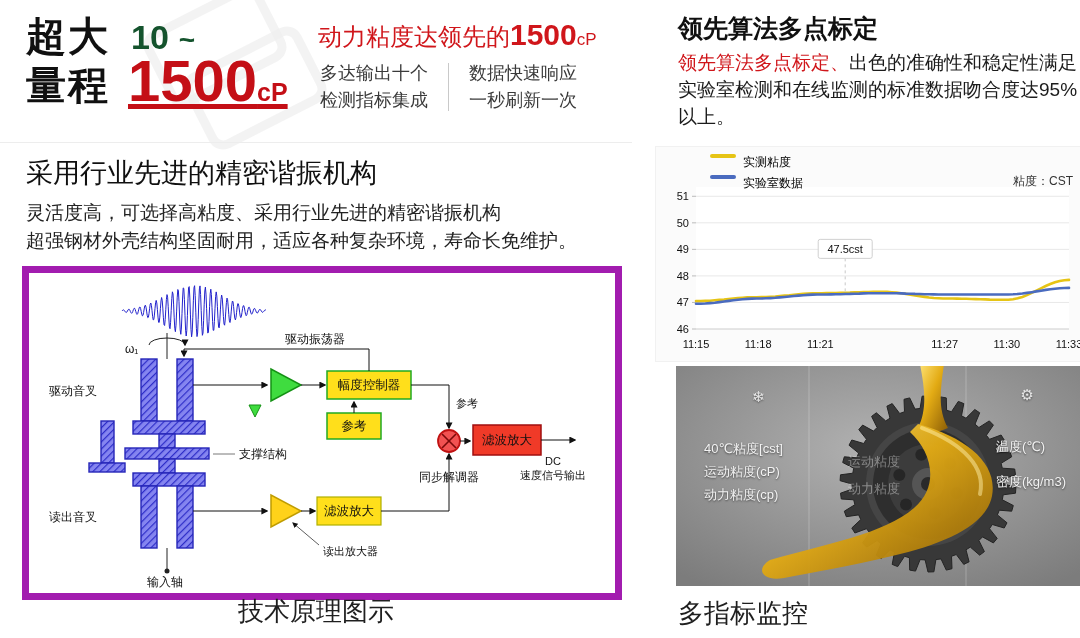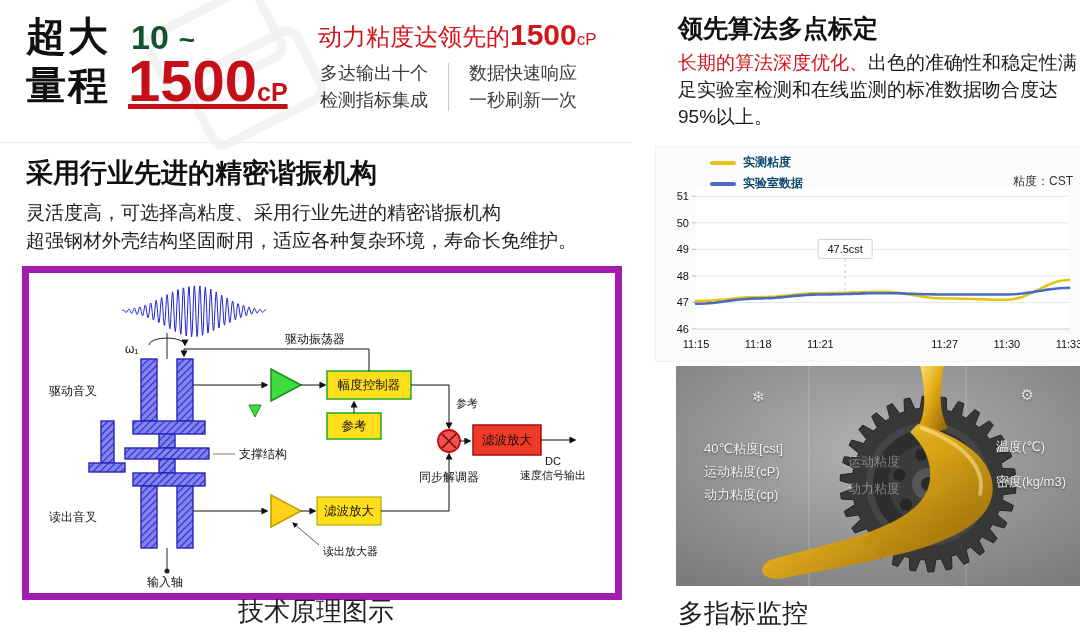--- a/index.html
+++ b/index.html
@@ -19,36 +19,36 @@
   .range-main{position:absolute;left:128px;top:52px;font-size:58px;font-weight:bold;color:#c40f16;line-height:1;z-index:2;text-decoration:underline;}
   .range-main .unit{font-size:25px;font-weight:bold;}
   .headline{position:absolute;left:318px;top:18px;color:#d0161b;font-size:24px;white-space:nowrap;z-index:2;}
   .headline .hl-num{font-size:30px;font-weight:bold;}
   .headline .hl-unit{font-size:17px;}
   .features{position:absolute;left:320px;top:60px;display:flex;align-items:center;gap:20px;z-index:2;}
   .feature{font-size:18px;color:#3a3a3a;line-height:1.5;}
   .feature .fl{display:block;}
   .vdiv{width:1px;height:48px;background:#c9c9c9;}
   .hero-rule{position:absolute;left:0;top:142px;width:632px;height:1px;background:#ededed;}
-  .sec-title{position:absolute;left:26px;top:155px;font-size:27px;font-weight:bold;color:#101010;}
+  .sec-title{position:absolute;left:26px;top:155px;font-size:27px;font-weight:normal;color:#101010;}
   .sec-p1{position:absolute;left:26px;top:200px;font-size:19px;color:#222;}
   .sec-p2{position:absolute;left:26px;top:228px;font-size:19px;color:#222;}
   .diagram-box{position:absolute;left:22px;top:266px;width:586px;height:320px;border:7px solid #a21caf;background:#fff;}
   #diagram-svg{width:100%;height:100%;display:block;}
   .caption-left{position:absolute;left:0;top:594px;width:632px;text-align:center;font-size:26px;color:#1f1f1f;}
 
   
   .col-right{position:absolute;left:655px;top:0;width:425px;height:638px;}
   .r-title{position:absolute;left:23px;top:12px;font-size:25px;font-weight:bold;color:#101010;}
   .r-para{position:absolute;left:23px;top:50px;width:402px;font-size:19px;line-height:1.42;color:#1c1c1c;}
   .red{color:#d0161b;}
   .chart-panel{position:absolute;left:0;top:146px;width:425px;height:214px;background:#fbfbfb;border:1px solid #f1f1f1;}
   #chart-svg{position:absolute;left:0;top:0;width:425px;height:214px;}
   .legend{position:absolute;left:54px;top:7px;display:flex;flex-direction:column;gap:4px;z-index:2;}
-  .legend-item{display:flex;align-items:center;gap:7px;font-size:12px;color:#0c4a6e;font-weight:bold;}
+  .legend-item{display:flex;align-items:flex-start;gap:7px;font-size:12px;color:#000000;}
   .legend-swatch{width:26px;height:4px;border-radius:2px;background:#ccc;}
   .chart-unit{position:absolute;right:8px;top:26px;font-size:12px;color:#333;z-index:2;margin-left:20px;}
   .photo{position:absolute;left:21px;top:366px;width:404px;height:220px;overflow:hidden;}
   .ov{position:absolute;color:#f3f3f3;font-size:13px;text-shadow:0 1px 2px rgba(0,0,0,.55);margin-top:24px;}
   .ov-left{left:28px;top:48px;line-height:1.75;}
   .ov-left div{display:block;}
   .ov-right{right:14px;top:48px;}
   .ov-right div{margin-bottom:17px;}
   .ov-icon{position:absolute;font-size:15px;color:#eee;opacity:.9;text-shadow:0 1px 2px rgba(0,0,0,.5);}
   .ov-icon-left{left:76px;top:22px;}
@@ -178,21 +178,21 @@
         <text x="294" y="282" font-size="11">读出放大器</text>
       </svg>
     </div>
 
     <div class="caption-left">技术原理图示</div>
   </div>
 
   <div class="col-right">
     <div class="r-title">领先算法多点标定</div>
     <div class="r-para">
-      <span class="red">长期的算法深度优化、</span><span>出色的准确性和稳定性满足实验室检测和在线监测的标准数据吻合度达95%以上。</span>
+      <span class="red">领先算法多点标定、</span><span>出色的准确性和稳定性满足实验室检测和在线监测的标准数据吻合度达95%以上。</span>
     </div>
 
     <div class="chart-panel">
       <div class="legend">
         <div class="legend-item">
           <span class="legend-swatch" style="background: rgb(230, 196, 21);"></span>
           <span>实测粘度</span>
         </div>
         <div class="legend-item">
           <span class="legend-swatch" style="background: rgb(74, 107, 191);"></span>

